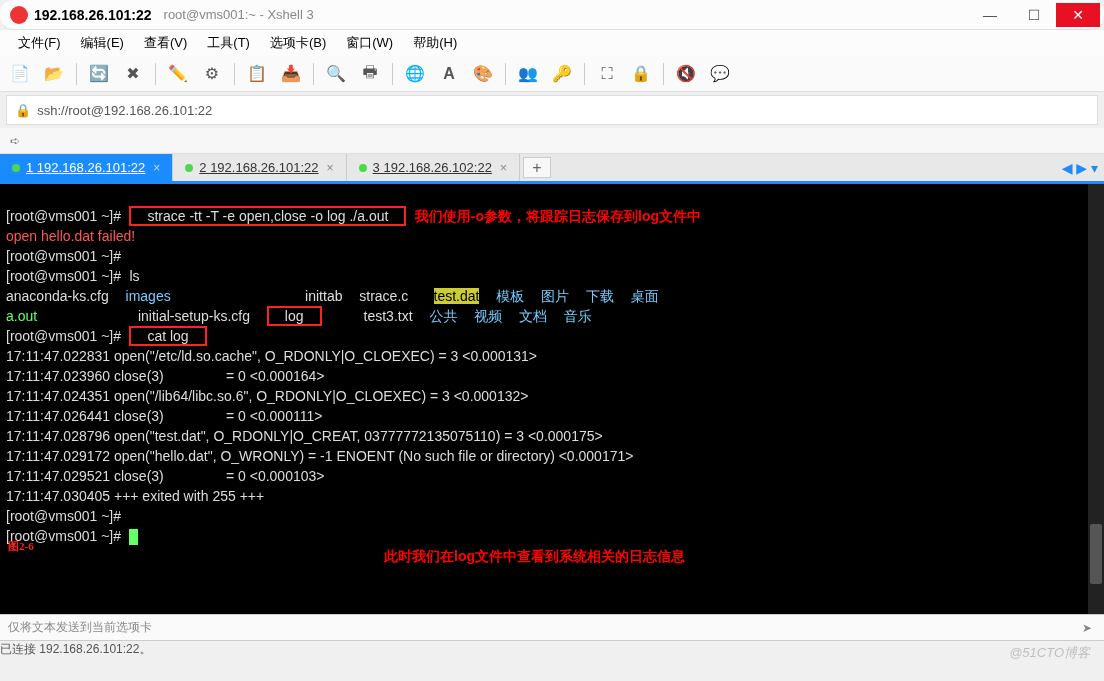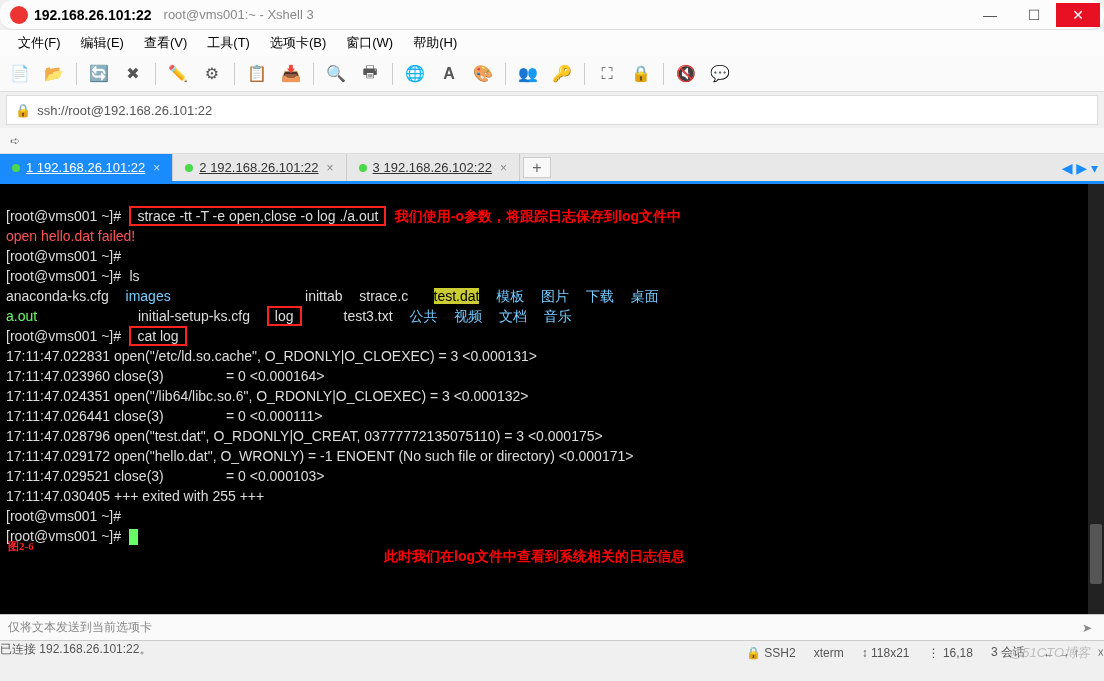--- a/index.html
+++ b/index.html
@@ -28,21 +28,21 @@
   .tab.active .x { color:#cde; }
   .addtab { width:28px; display:flex; align-items:center; justify-content:center; color:#666; font-size:16px; border:1px solid #ccc; margin:3px; background:#f8f8f8;}
   .tabstrip .nav { margin-left:auto; display:flex; align-items:center; padding:0 6px; color:#1a8cff; font-size:14px; gap:2px;}
   .terminal { background:#000; color:#ddd; font-family:"Consolas","Courier New",monospace; font-size:14px; line-height:19px; height:430px; padding:4px 6px; overflow:hidden; position:relative; white-space:pre; }
   .terminal .scrollfake { position:absolute; right:0; top:0; width:16px; height:100%; background:#222; }
   .terminal .scrollfake .thumb { position:absolute; right:2px; top:340px; width:12px; height:60px; background:#555; border-radius:2px;}
   .green { color:#6f6; }
   .red { color:#f55; }
   .cyan { color:#7cf; }
   .yellowbg { background:#cccc33; color:#000;margin-top:10px;}
-  .redbox { border:2px solid #ff2222; padding:0 6px; }
+  .redbox { border:2px solid #ff2222; padding:0 16px; }
   .redbold { color:#ff0000; font-weight:bold; font-family:"Microsoft YaHei",sans-serif; }
   .cursor { display:inline-block; width:9px; height:16px; background:#6f6; vertical-align:middle;}
   .input-strip { height:26px; border-top:1px solid #ccc; display:flex; align-items:center; padding:0 8px; font-size:12px; color:#888; background:#fafafa;}
   .input-strip .arrow-r { margin-left:auto; margin-right:4px;}
   .statusbar { height:24px; display:flex; padding:0 0; font-size:12px; color:#555; background:#f0f0f0; border-top:1px solid #ccc; gap:18px;}
   .statusbar .right { margin-left:auto; display:flex; gap:18px; align-items:center;}
   .watermark { position:absolute; right:14px; bottom:19px; color:#aaa; font-size:13px; font-style:italic; opacity:0.7;}
   .figlabel { position:absolute; left:8px; bottom:58px; color:#ff2222; font-weight:bold; font-size:11px; font-family:"Microsoft YaHei";}
 </style>
 </head>
@@ -153,24 +153,15 @@
   <div class="scrollfake"><div class="thumb"></div></div>
 </div>
 
 <div class="input-strip">
   <span>仅将文本发送到当前选项卡</span>
   <span class="arrow-r">➤</span>
 </div>
 
 <div class="statusbar">
   <span>已连接 192.168.26.101:22。</span>
-  <div class="right">
-    <span>🔒 <span>SSH2</span></span>
-    <span>xterm</span>
-    <span>↕ <span>118x21</span></span>
-    <span>⋮ <span>16,18</span></span>
-    <span>3 会话</span>
-    <span>← → ↑</span>
-    <span>☓</span>
-  </div>
 </div>
 
 <div class="watermark">@51CTO博客</div>
 
 </body></html>

